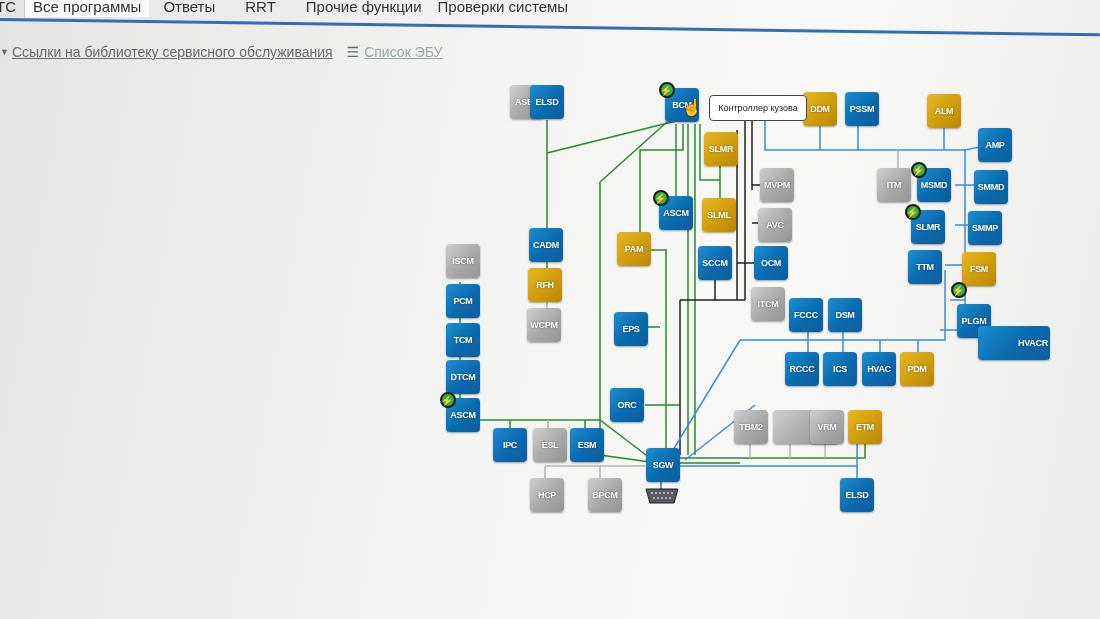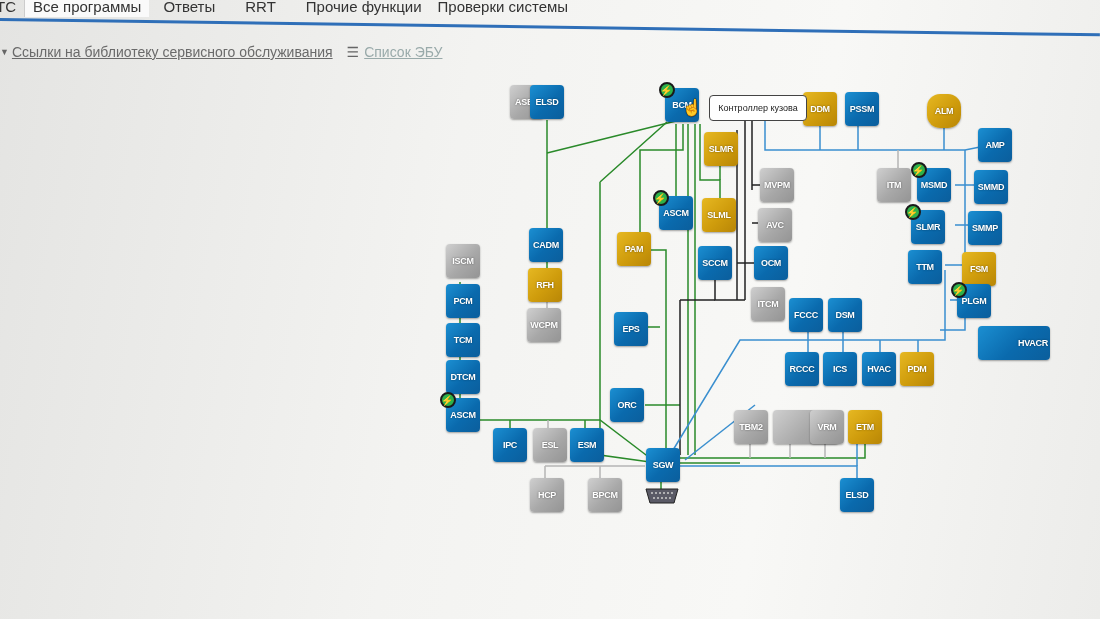--- a/index.html
+++ b/index.html
@@ -111,21 +111,21 @@
     <div class="node blue" style="left: 665px; top: 88px;">
       <span>BCM</span>
     </div>
     <div class="flash" style="left: 659px; top: 82px;">⚡</div>
     <div class="node gold" style="left: 803px; top: 92px;">
       <span>DDM</span>
     </div>
     <div class="node blue" style="left: 845px; top: 92px; text-align: right;">
       <span>PSSM</span>
     </div>
-    <div class="node gold" style="left: 927px; top: 94px; border-radius: 13px;">
+    <div class="node gold" style="left: 927px; top: 94px;">
       <span>ALM</span>
     </div>
     <div class="node blue" style="left: 978px; top: 128px;">
       <span>AMP</span>
     </div>
     <div class="node gold" style="left: 704px; top: 132px;">
       <span>SLMR</span>
     </div>
     <div class="node gray" style="left: 760px; top: 168px;">
       <span>MVPM</span>
@@ -180,21 +180,21 @@
     </div>
     <div class="node gold" style="left: 528px; top: 268px;">
       <span>RFH</span>
     </div>
     <div class="node blue" style="left: 446px; top: 284px;">
       <span>PCM</span>
     </div>
     <div class="node gray" style="left: 751px; top: 287px;">
       <span>ITCM</span>
     </div>
-    <div class="node blue" style="left: 957px; top: 284px;">
+    <div class="node blue" style="left: 957px; top: 304px;">
       <span>PLGM</span>
     </div>
     <div class="flash" style="left: 951px; top: 282px;">⚡</div>
     <div class="node gray" style="left: 527px; top: 308px;">
       <span>WCPM</span>
     </div>
     <div class="node blue" style="left: 614px; top: 312px;">
       <span>EPS</span>
     </div>
     <div class="node blue" style="left: 789px; top: 298px;">

